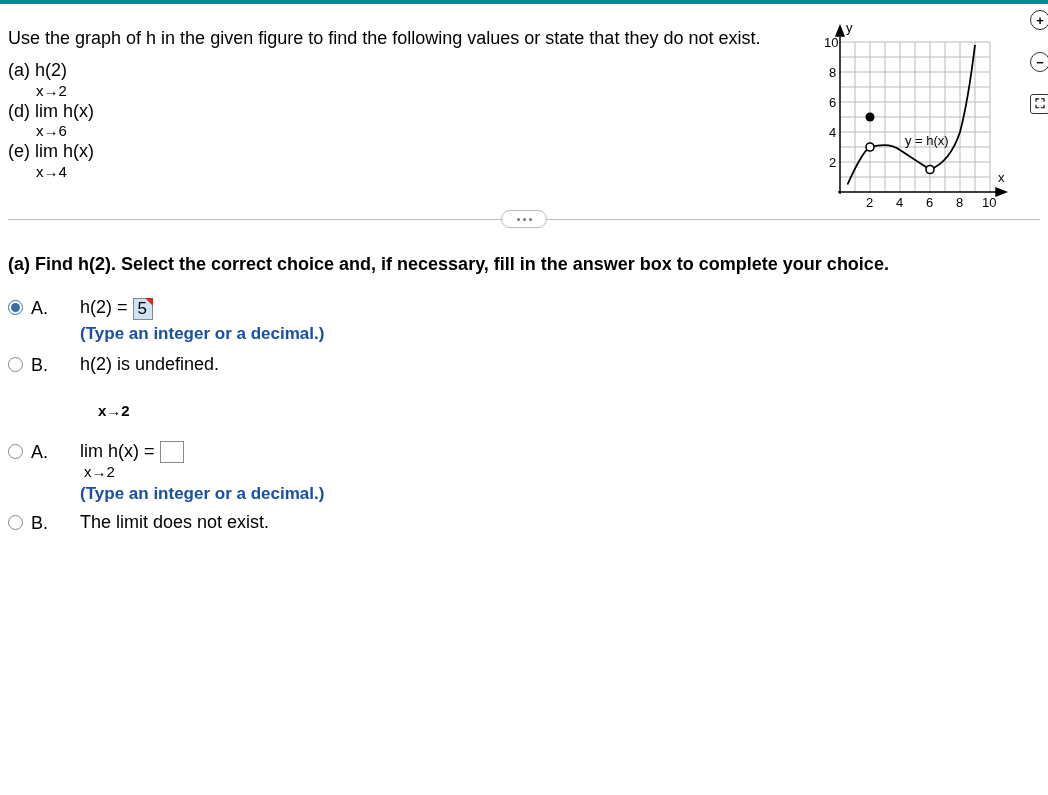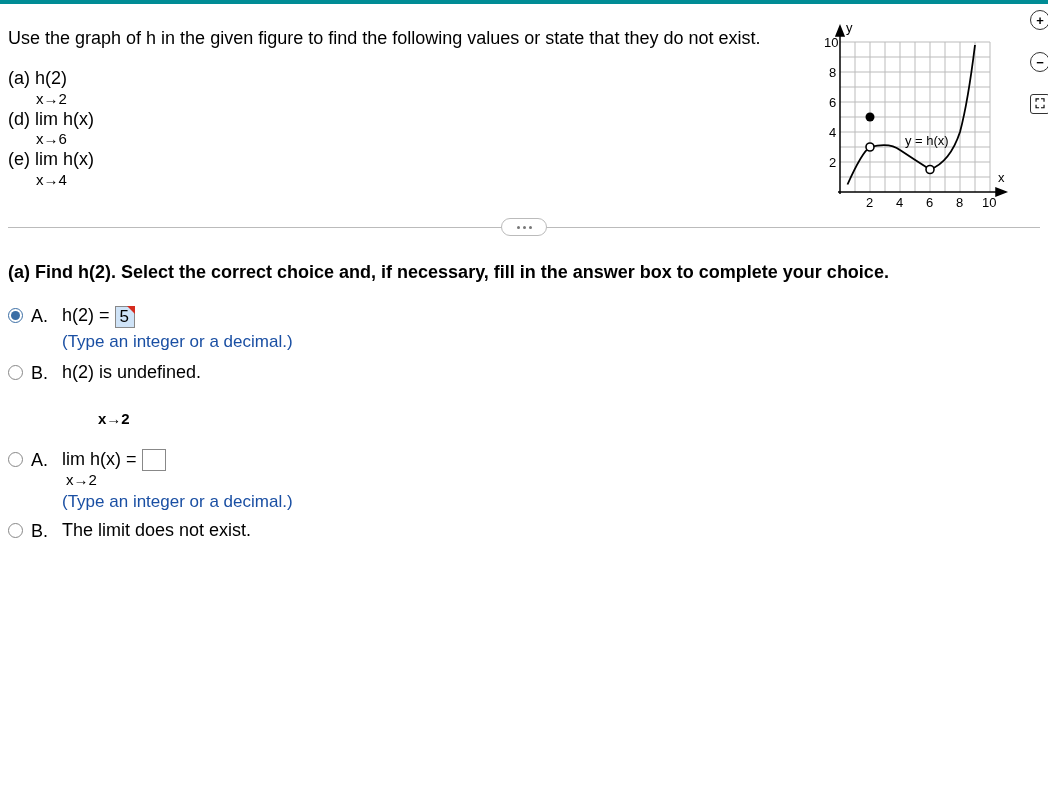--- a/index.html
+++ b/index.html
@@ -10,21 +10,21 @@
     background: #fff;
     width: 1048px;
     height: 795px;
     overflow: hidden;
     border-top: 4px solid #008c95;
   }
   .content { padding: 10px 8px 0 8px; position: relative; }
   .top-row { display: flex; }
   .question-text { flex: 0 0 800px; line-height: 1.35; margin-top: 12px; }
   .graph-col { position: absolute; left: 810px; top: 8px; }
-  .parts { margin-top: 18px; }
+  .parts { margin-top: 10px; }
   .part-line { line-height: 1.2; margin-top: 2px; }
   .sub { font-size: 15px; margin-left: 28px; }
   .divider-wrap {
     width: 100%;
     position: relative;
     margin: 28px 0 22px 0;
     height: 22px;
   }
   .divider-line {
     position: absolute;
@@ -58,21 +58,21 @@
   }
   .radio.selected::after {
     content: "";
     position: absolute;
     top: 2px; left: 2px; right: 2px; bottom: 2px;
     border-radius: 50%;
     background: #3b6ea5;
   }
   .radio.selected { border-color: #3b6ea5; }
   .choice-label { font-weight: normal; margin-top: 1px; }
-  .choice-body { margin-left: 6px; }
+  .choice-body { margin-left: 24px; }
   .input-box {
     display: inline-block;
     min-width: 20px;
     height: 22px;
     border: 1px solid #888;
     background: #cfe3f7;
     padding: 0 4px;
     font-size: 17px;
     line-height: 20px;
     vertical-align: middle;
@@ -81,21 +81,21 @@
   .input-box::after {
     content:"";
     position:absolute;
     top:-1px; right:-1px;
     border-style: solid;
     border-width: 0 8px 8px 0;
     border-color: transparent #d52b1e transparent transparent;
   }
   .input-box.empty { background: #fff; }
   .input-box.empty::after { display: none; }
-  .hint { color: #1a4fa3; font-size: 17px; margin-top: 4px; }
+  .hint { color: #1a4fa3; font-size: 17px; margin-top: 4px; font-weight: bold; }
   .side-icons {
     position: absolute;
     right: -2px;
     top: 6px;
     display: flex;
     flex-direction: column;
     gap: 22px;
   }
   .side-icon {
     width: 20px; height: 20px;

